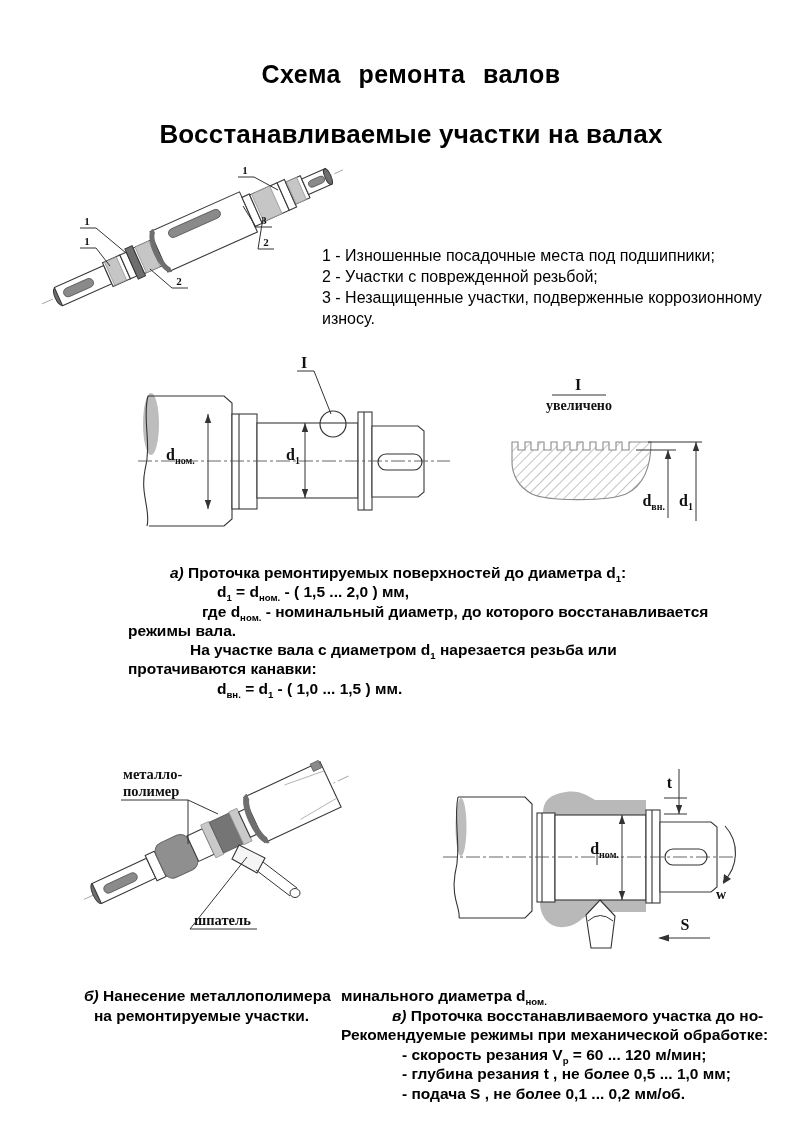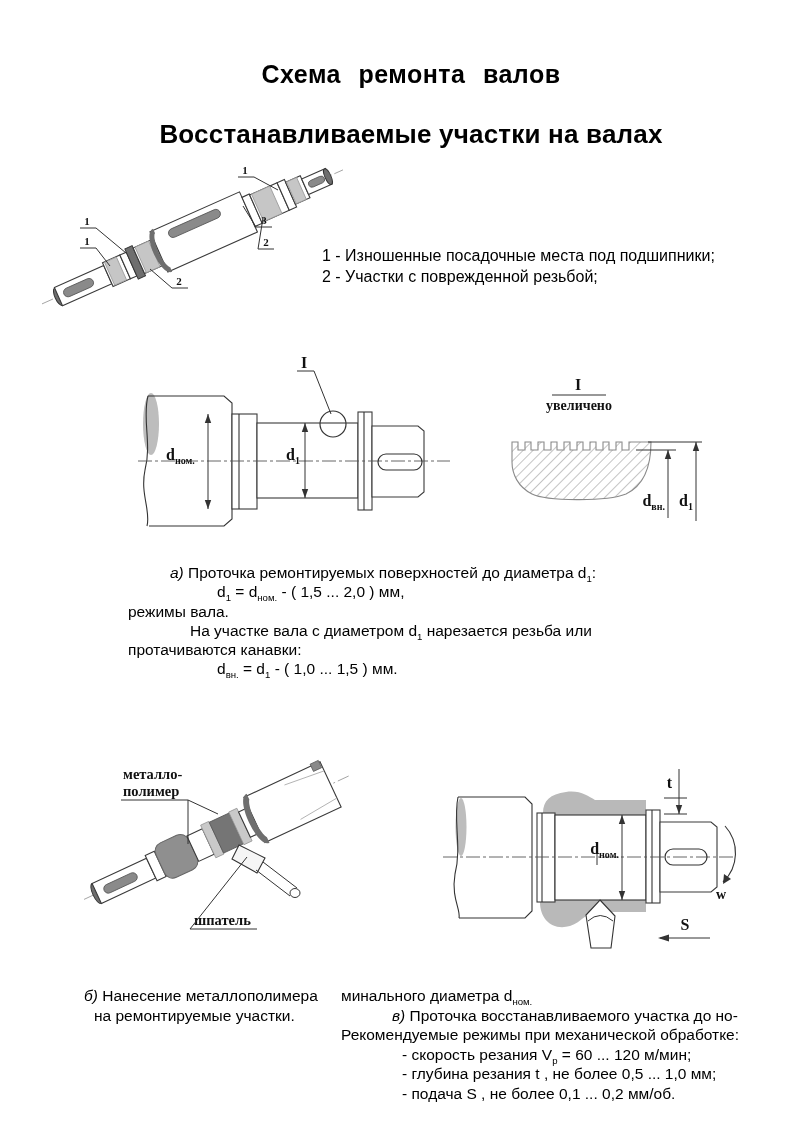--- a/index.html
+++ b/index.html
@@ -3,21 +3,21 @@
 <meta charset="utf-8">
 <style>
   html,body{margin:0;padding:0;background:#e8e8e8;}
   .page{position:relative;width:806px;height:1140px;background:#fff;margin:0 auto;
         font-family:"Liberation Sans",sans-serif;color:#000;overflow:hidden;padding-left:16px;}
   .title{position:absolute;top:60px;left:0;width:100%;text-align:center;
          font-size:25px;font-weight:bold;word-spacing:10px;letter-spacing:.5px;}
   .subtitle{position:absolute;top:119px;left:0;width:100%;text-align:center;
             font-size:26px;font-weight:bold;letter-spacing:.2px;}
   .legend{position:absolute;left:322px;top:245px;width:478px;font-size:16px;line-height:21px;}
-  .textblock{position:absolute;font-size:15.5px;}
+  .textblock{position:absolute;font-size:15.5px;font-weight:bold;}
   .sec-a{left:128px;top:563px;width:580px;line-height:19.3px;}
   .cap-b{left:84px;top:986px;width:270px;line-height:19.5px;}
   .sec-v{left:341px;top:986px;width:462px;line-height:19.6px;}
   .tline{white-space:nowrap;}
   .wrap{white-space:normal;}
   sub{font-size:62%;line-height:0;}
   .pl10{padding-left:10px}.pl42{padding-left:42px}.pl51{padding-left:51px}
   .pl61{padding-left:61px}.pl62{padding-left:62px}.pl74{padding-left:74px}
   .pl89{padding-left:89px}
   .fig{position:absolute;}
@@ -104,20 +104,21 @@
         <text class="num" x="228" y="92" text-anchor="middle">2</text>
         <line class="dln" x1="220" y1="95" x2="236" y2="95"></line>
           <line class="dln" x1="220" y1="95" x2="225" y2="64"></line>
       </g>
     </svg>
   </div>
 
   <div class="legend wrap">
     <div>1 - Изношенные посадочные места под подшипники;</div>
     <div>2 - Участки с поврежденной резьбой;</div>
+    <div>3 - Незащищенные участки, подверженные коррозионному износу.</div>
   </div>
 
   <div class="fig fig2">
     <svg width="360" height="207" viewBox="0 0 360 207">
       <ellipse cx="51" cy="76" rx="8" ry="31" fill="#bdbdbd"></ellipse>
       <path class="ln" d="M48,48 C42,70 52,96 45,122 C40,146 51,163 47,178"></path>
       <path class="ln" d="M48,48 L124,48 L132,55 L132,171 L124,178 L49,178"></path>
       <rect class="oln" x="132" y="66" width="25" height="95"></rect>
       <line class="ln" x1="139" y1="66" x2="139" y2="161"></line>
       <rect class="oln" x="157" y="75" width="101" height="75"></rect>
@@ -171,20 +172,21 @@
         <line class="dln" x1="208" y1="76" x2="208" y2="155"></line>
         <path class="ah" d="M208,76 l-3.2,9 l6.4,0 Z"></path>
         <text class="dim" x="205" y="140" text-anchor="end"><tspan>d</tspan><tspan class="dimsub" dy="4">1</tspan></text>
       </g>
     </svg>
   </div>
 
   <div class="textblock sec-a">
     <div class="tline pl42"><i>а)</i> Проточка ремонтируемых поверхностей до диаметра d<sub>1</sub>:</div>
     <div class="tline pl89">d<sub>1</sub> = d<sub>ном.</sub> - ( 1,5 ... 2,0 ) мм,</div>
+    <div class="tline pl74">где d<sub>ном.</sub> - номинальный диаметр, до которого восстанавливается</div>
     <div class="tline">режимы вала.</div>
     <div class="tline pl62">На участке вала с диаметром d<sub>1</sub> нарезается резьба или</div>
     <div class="tline">протачиваются канавки:</div>
     <div class="tline pl89">d<sub>вн.</sub> = d<sub>1</sub> - ( 1,0 ... 1,5 ) мм.</div>
   </div>
 
   <div class="fig fig4">
     <svg width="315" height="232" viewBox="0 0 315 232">
       <g transform="translate(154,100) rotate(-25)">
         <line class="axis" x1="-150" y1="0" x2="145" y2="0"></line>

